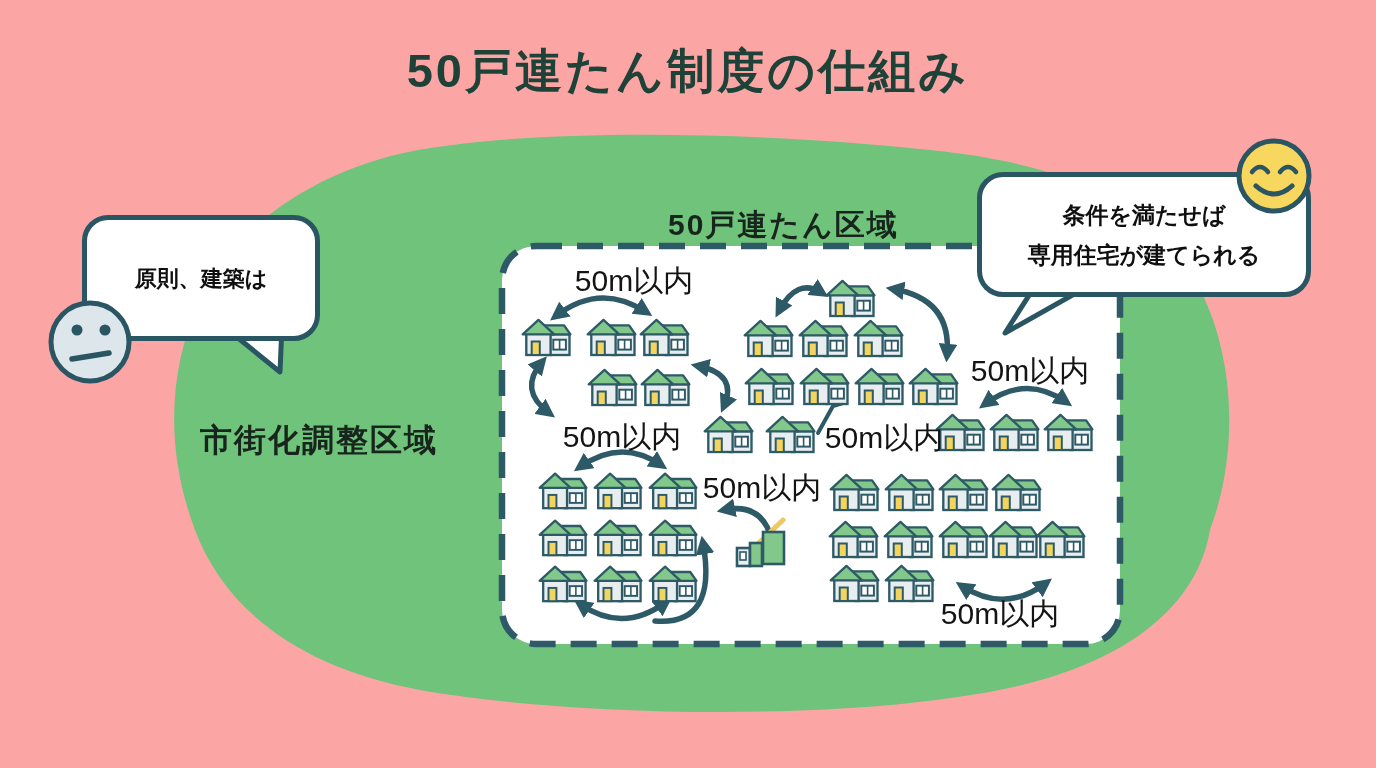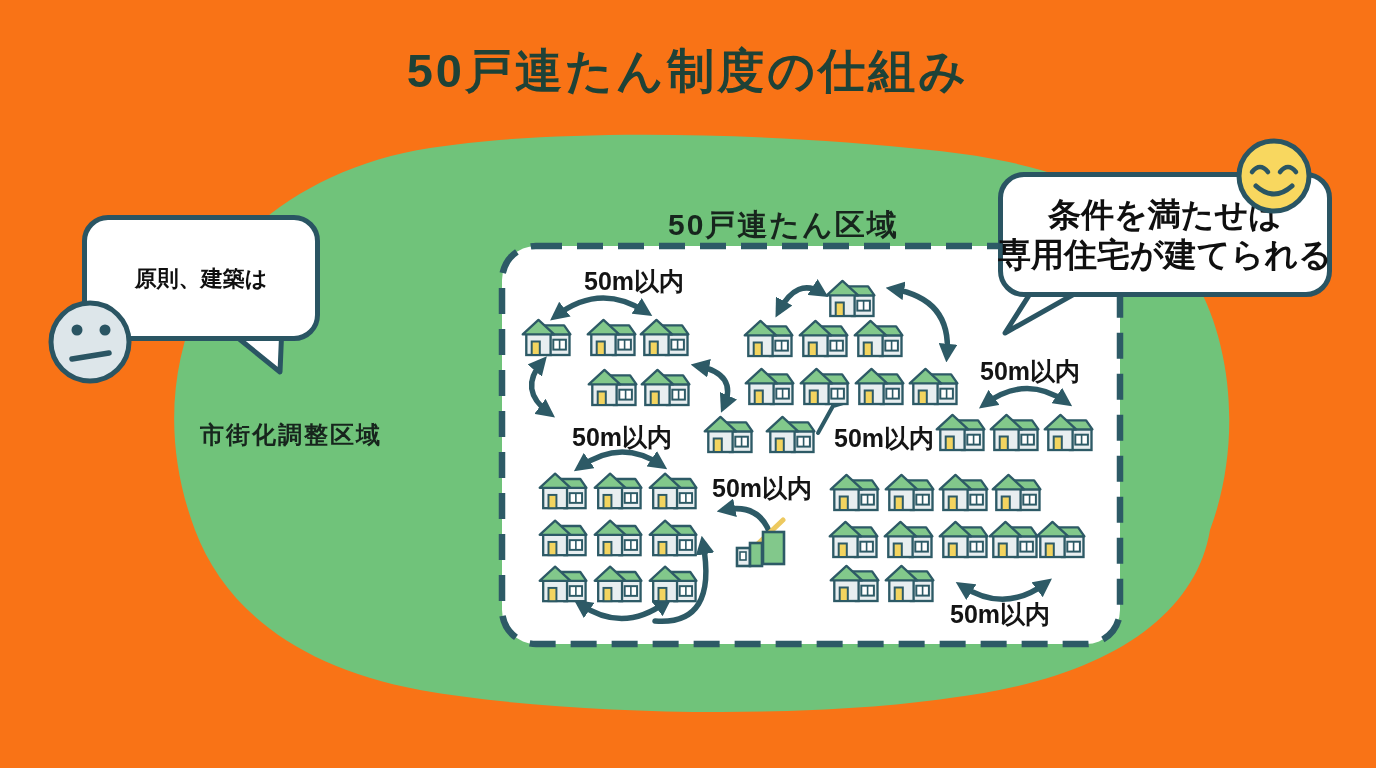--- a/index.html
+++ b/index.html
@@ -1,36 +1,36 @@
 <!DOCTYPE html>
 <html><head>
 <meta charset="utf-8">
 <style>
   *{margin:0;padding:0;box-sizing:border-box}
   html,body{width:1376px;height:768px;overflow:hidden;background:#ffffff;
     font-family:"Liberation Sans","DejaVu Sans",sans-serif}
-  .canvas{position:relative;width:1376px;height:768px;background:#f97316}
+  .canvas{position:relative;width:1376px;height:768px;background:#fca5a5}
   svg.layer{position:absolute;pointer-events:none}
   #blob-layer{left:0;top:0;z-index:0}
   #diagram-layer{left:0;top:0;z-index:1}
   #tail-layer{left:0;top:0;z-index:5}
   #face-layer{left:0;top:0;z-index:7}
   .page-title{position:absolute;top:40px;left:0;width:100%;text-align:center;
     font-size:47px;font-weight:800;color:#1e4237;letter-spacing:3px;z-index:8}
   .zone-label{position:absolute;font-weight:700;color:#17251d;text-align:left;
     white-space:nowrap;z-index:3}
-  .zone-label.control{left:200px;top:419px;width:300px;font-size:24px;letter-spacing:2px}
+  .zone-label.control{left:200px;top:419px;width:300px;font-size:32px;letter-spacing:2px}
   .zone-label.rentan{left:668px;top:205px;width:300px;font-size:30px;letter-spacing:2px}
-  .distance-label{position:absolute;transform:translate(-50%,-50%);font-size:25px;
-    font-weight:700;color:#141414;white-space:nowrap;z-index:3}
+  .distance-label{position:absolute;transform:translate(-50%,-50%);font-size:30px;
+    font-weight:400;color:#141414;white-space:nowrap;z-index:3}
   .bubble{position:absolute;background:#ffffff;border:5px solid #2a5563;border-radius:26px;
     display:flex;flex-direction:column;justify-content:center;align-items:center;z-index:6}
   .bubble .line{font-weight:700;color:#0f0f0f;white-space:nowrap}
   .bubble-left{left:82px;top:215px;width:238px;height:126px;font-size:22px;line-height:41px}
-  .bubble-right{left:998px;top:172px;width:334px;height:125px;font-size:33px;line-height:40px}
+  .bubble-right{left:977px;top:172px;width:334px;height:125px;font-size:23px;line-height:40px}
 </style>
 </head>
 <body>
 
 <div class="canvas">
 
   <svg id="blob-layer" class="layer" width="1376" height="768" viewBox="0 0 1376 768">
     <path fill="#70c37a" d="M 430,148
          C 560,128 760,132 930,150
          C 1060,163 1150,200 1195,280

